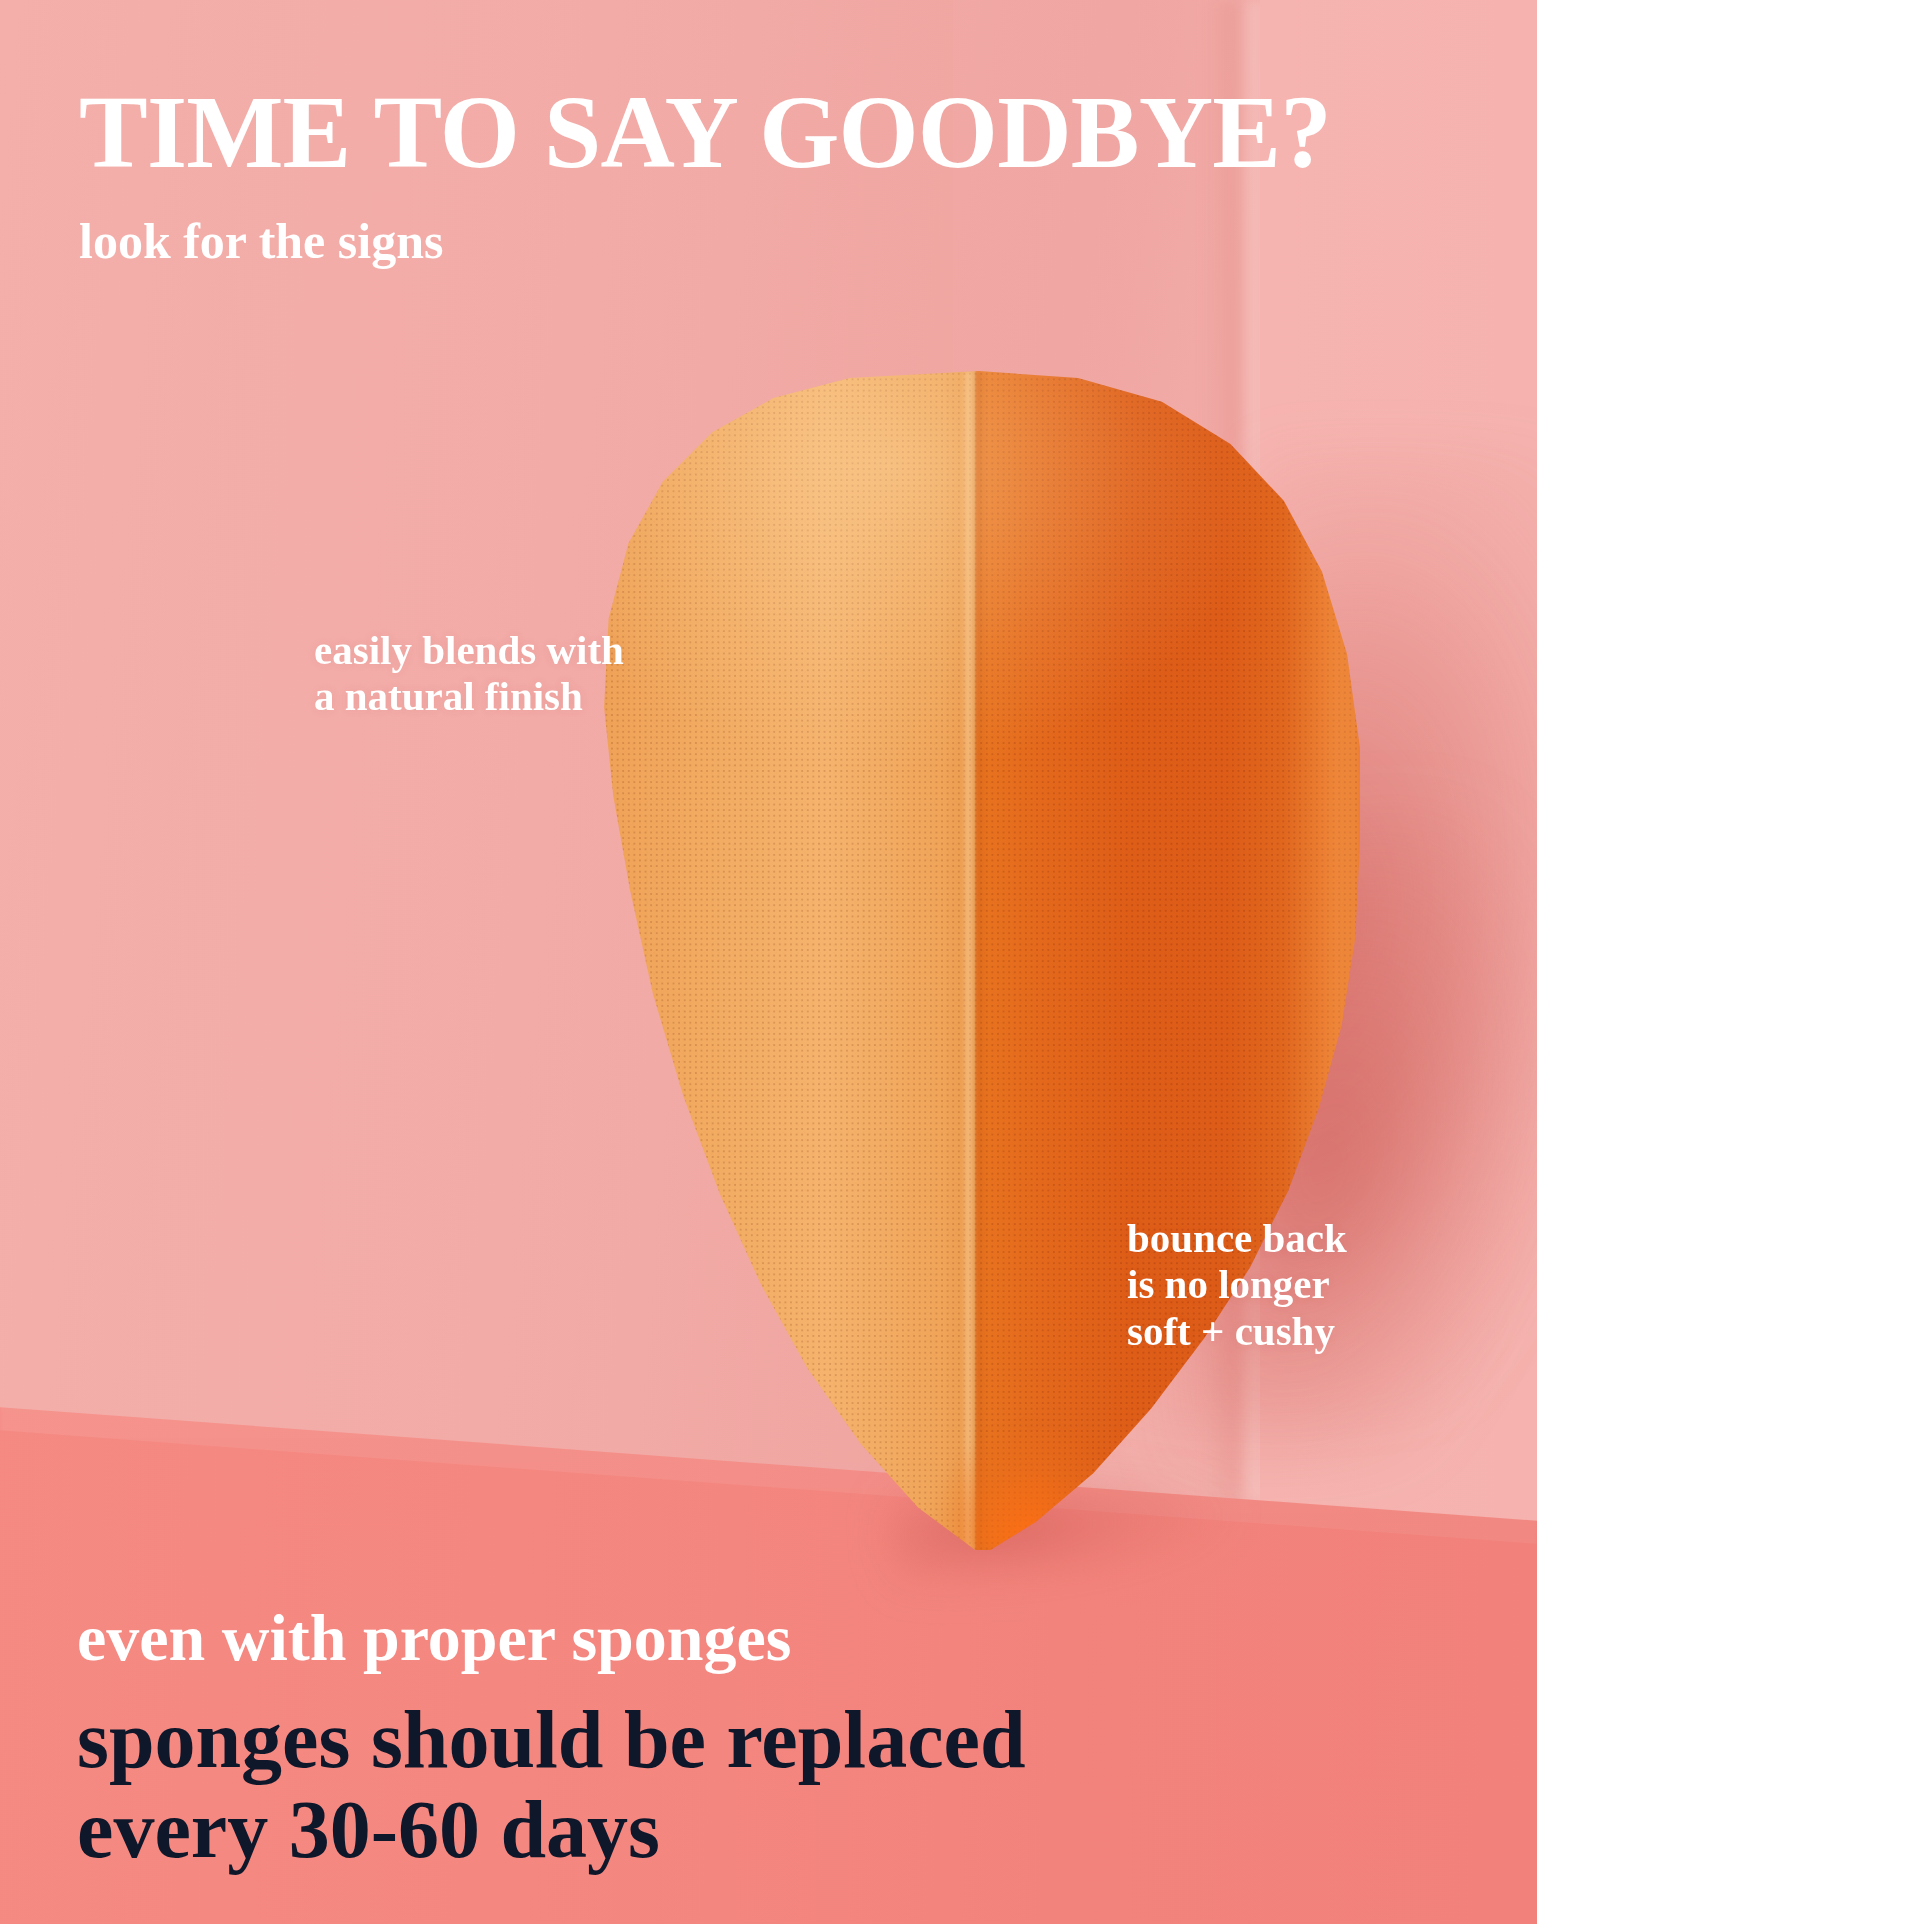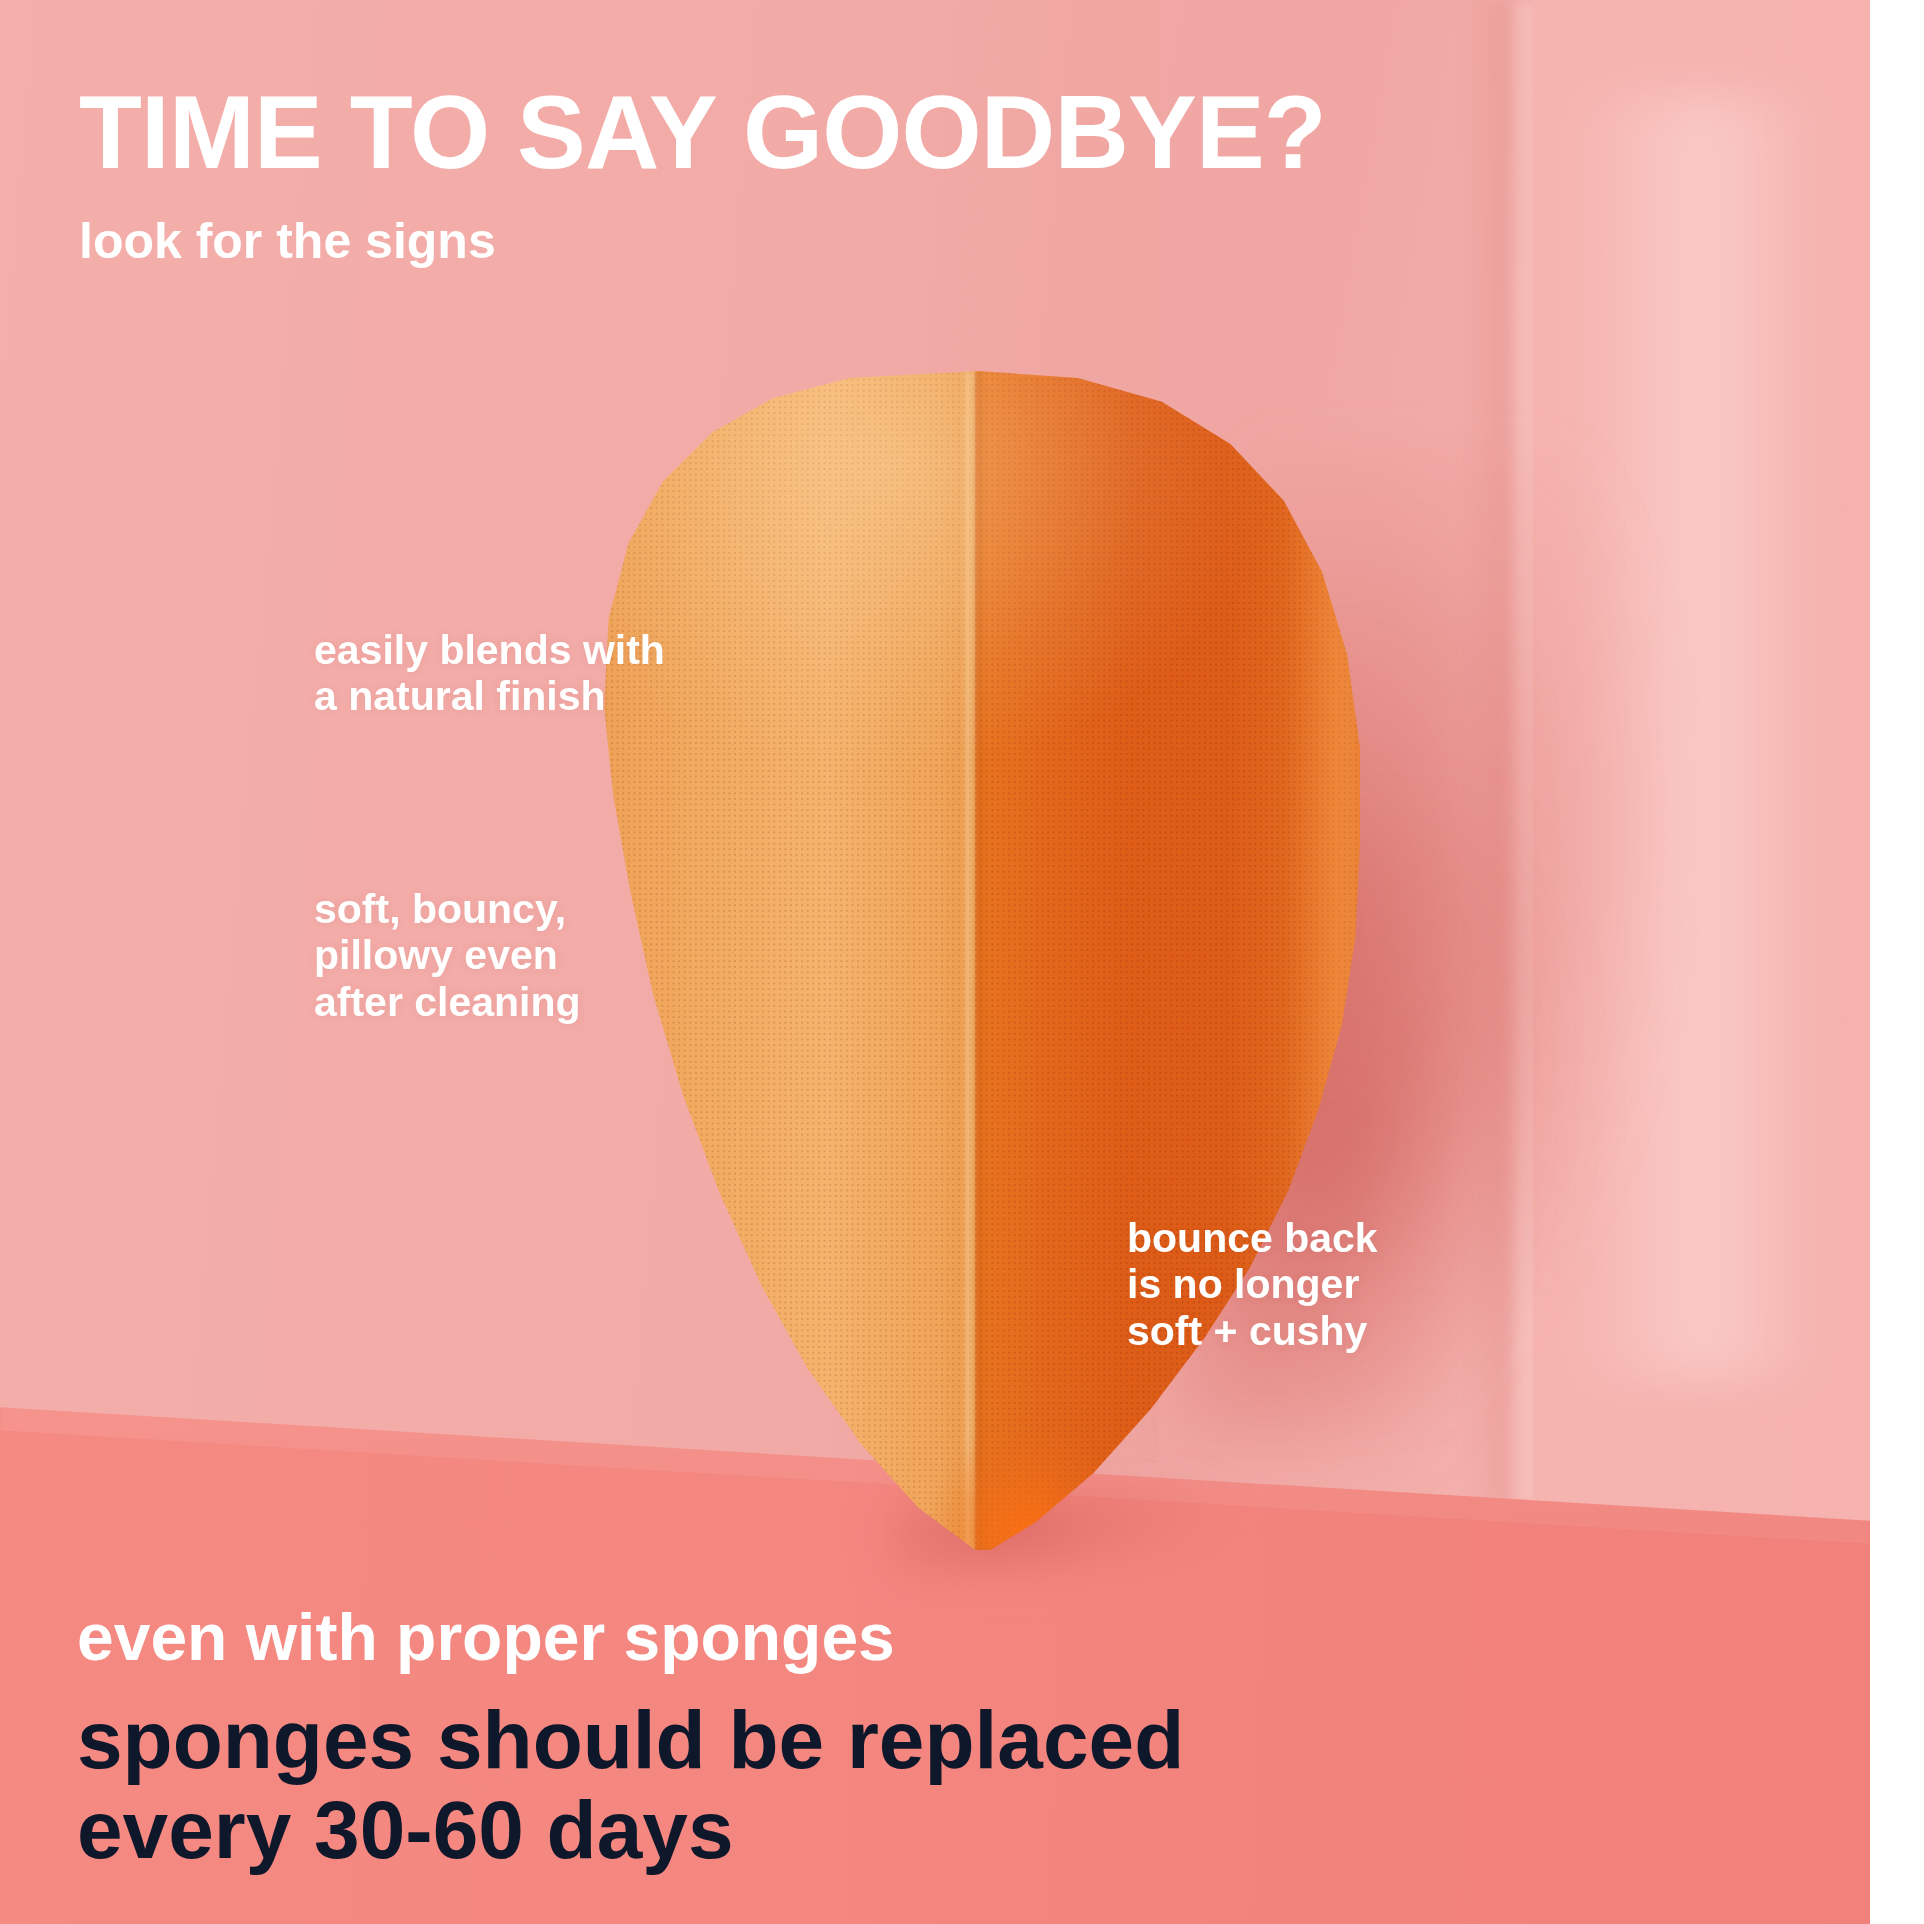--- a/index.html
+++ b/index.html
@@ -2,24 +2,24 @@
 <html style="font-size:13px"><head>
 <meta charset="utf-8">
 <style>
   html, body {
     margin: 0;
     padding: 0;
     background: #fff;
   }
   .stage {
     position: relative;
-    width: 1870px;
+    width: 1537px;
     height: 1925px;
     overflow: hidden;
-    font-family: Liberation Sans, sans-serif;
+    font-family: Liberation Serif, serif;
     background: #f2aca8;
   }
 
   
   .wall {
     position: absolute;
     left: 0; top: 0;
     width: 100%; height: 100%;
     background: linear-gradient(100deg, #f3ada9 0%, #f2aba7 42%, #f0a6a2 60%, #f4b1ad 80%, #f3aeaa 100%);
   }
@@ -246,23 +246,20 @@
       <div class="sponge-ridge"></div>
       <div class="sponge-tip"></div>
     </div>
   </div>
 
   <div class="txt title">TIME TO SAY GOODBYE?</div>
   <div class="txt subtitle">look for the signs</div>
 
   <div class="txt note note-a">easily blends with
 a natural finish</div>
-  <div class="txt note note-b">soft, bouncy,
-pillowy even
-after cleaning</div>
   <div class="txt note note-d">bounce back
 is no longer
 soft + cushy</div>
 
   <div class="footer">
     <div class="footer-line-1">even with proper sponges</div>
     <div class="footer-line-2">sponges should be replaced
 every 30-60 days</div>
   </div>
 

